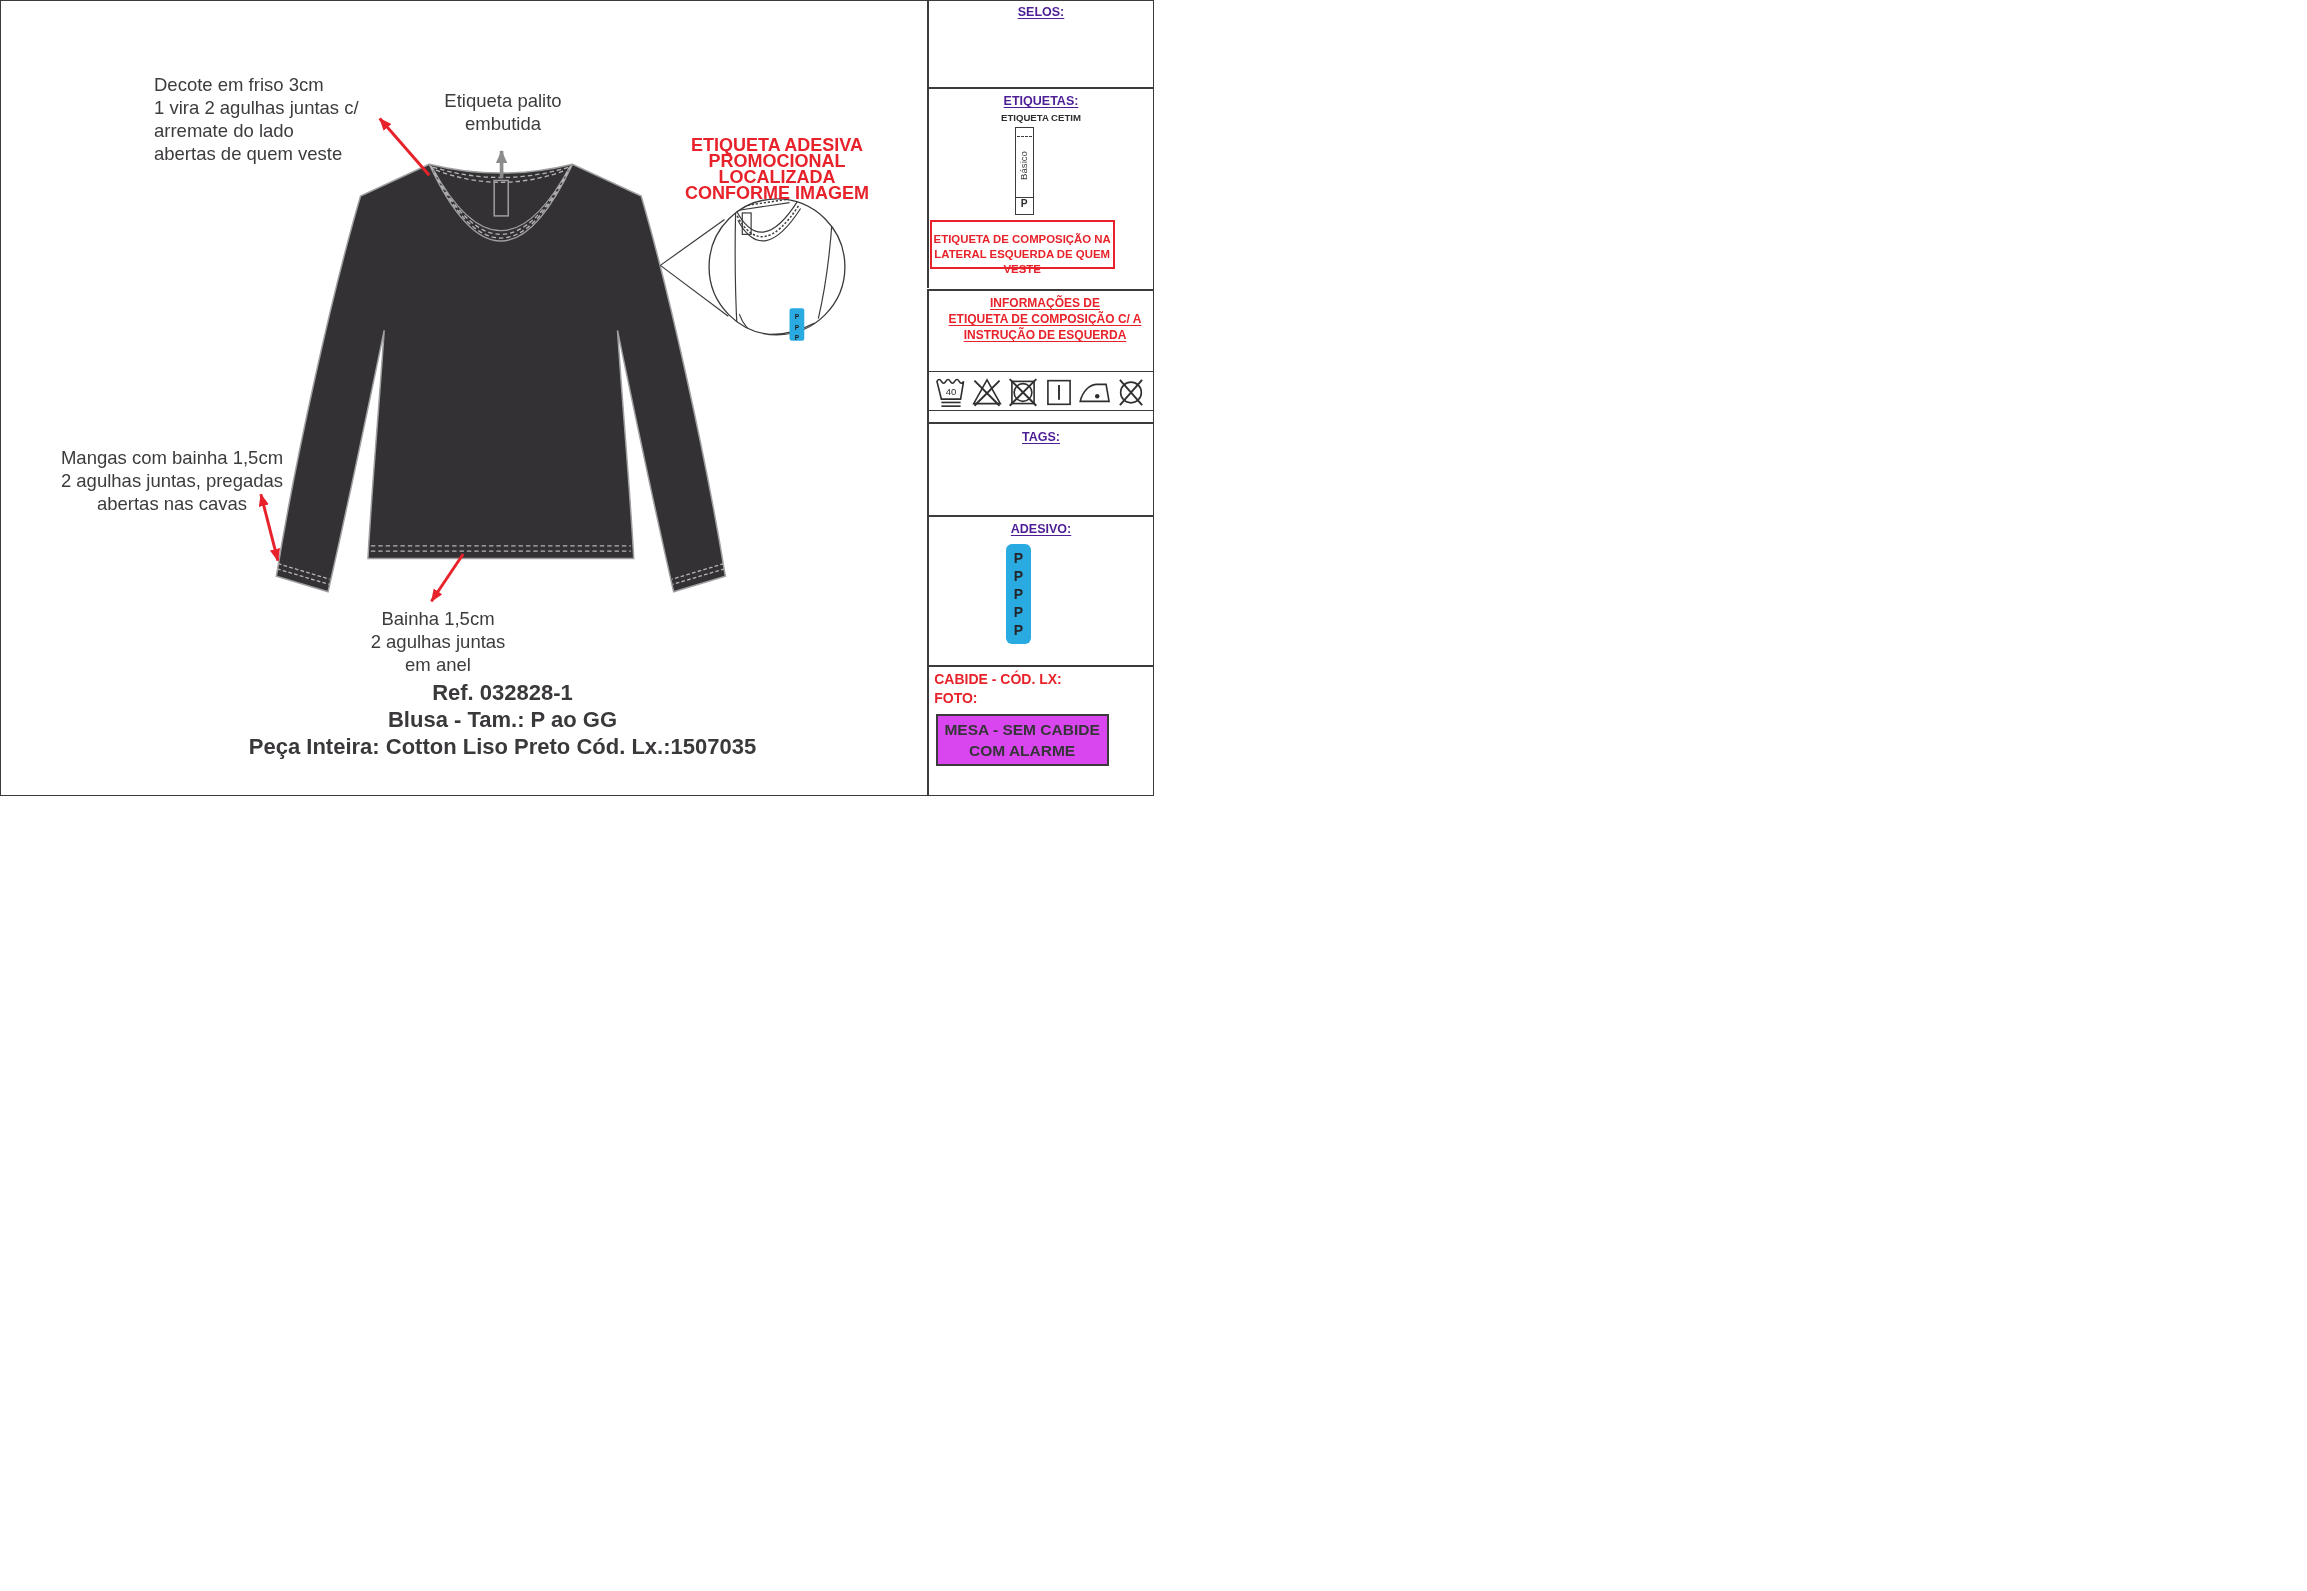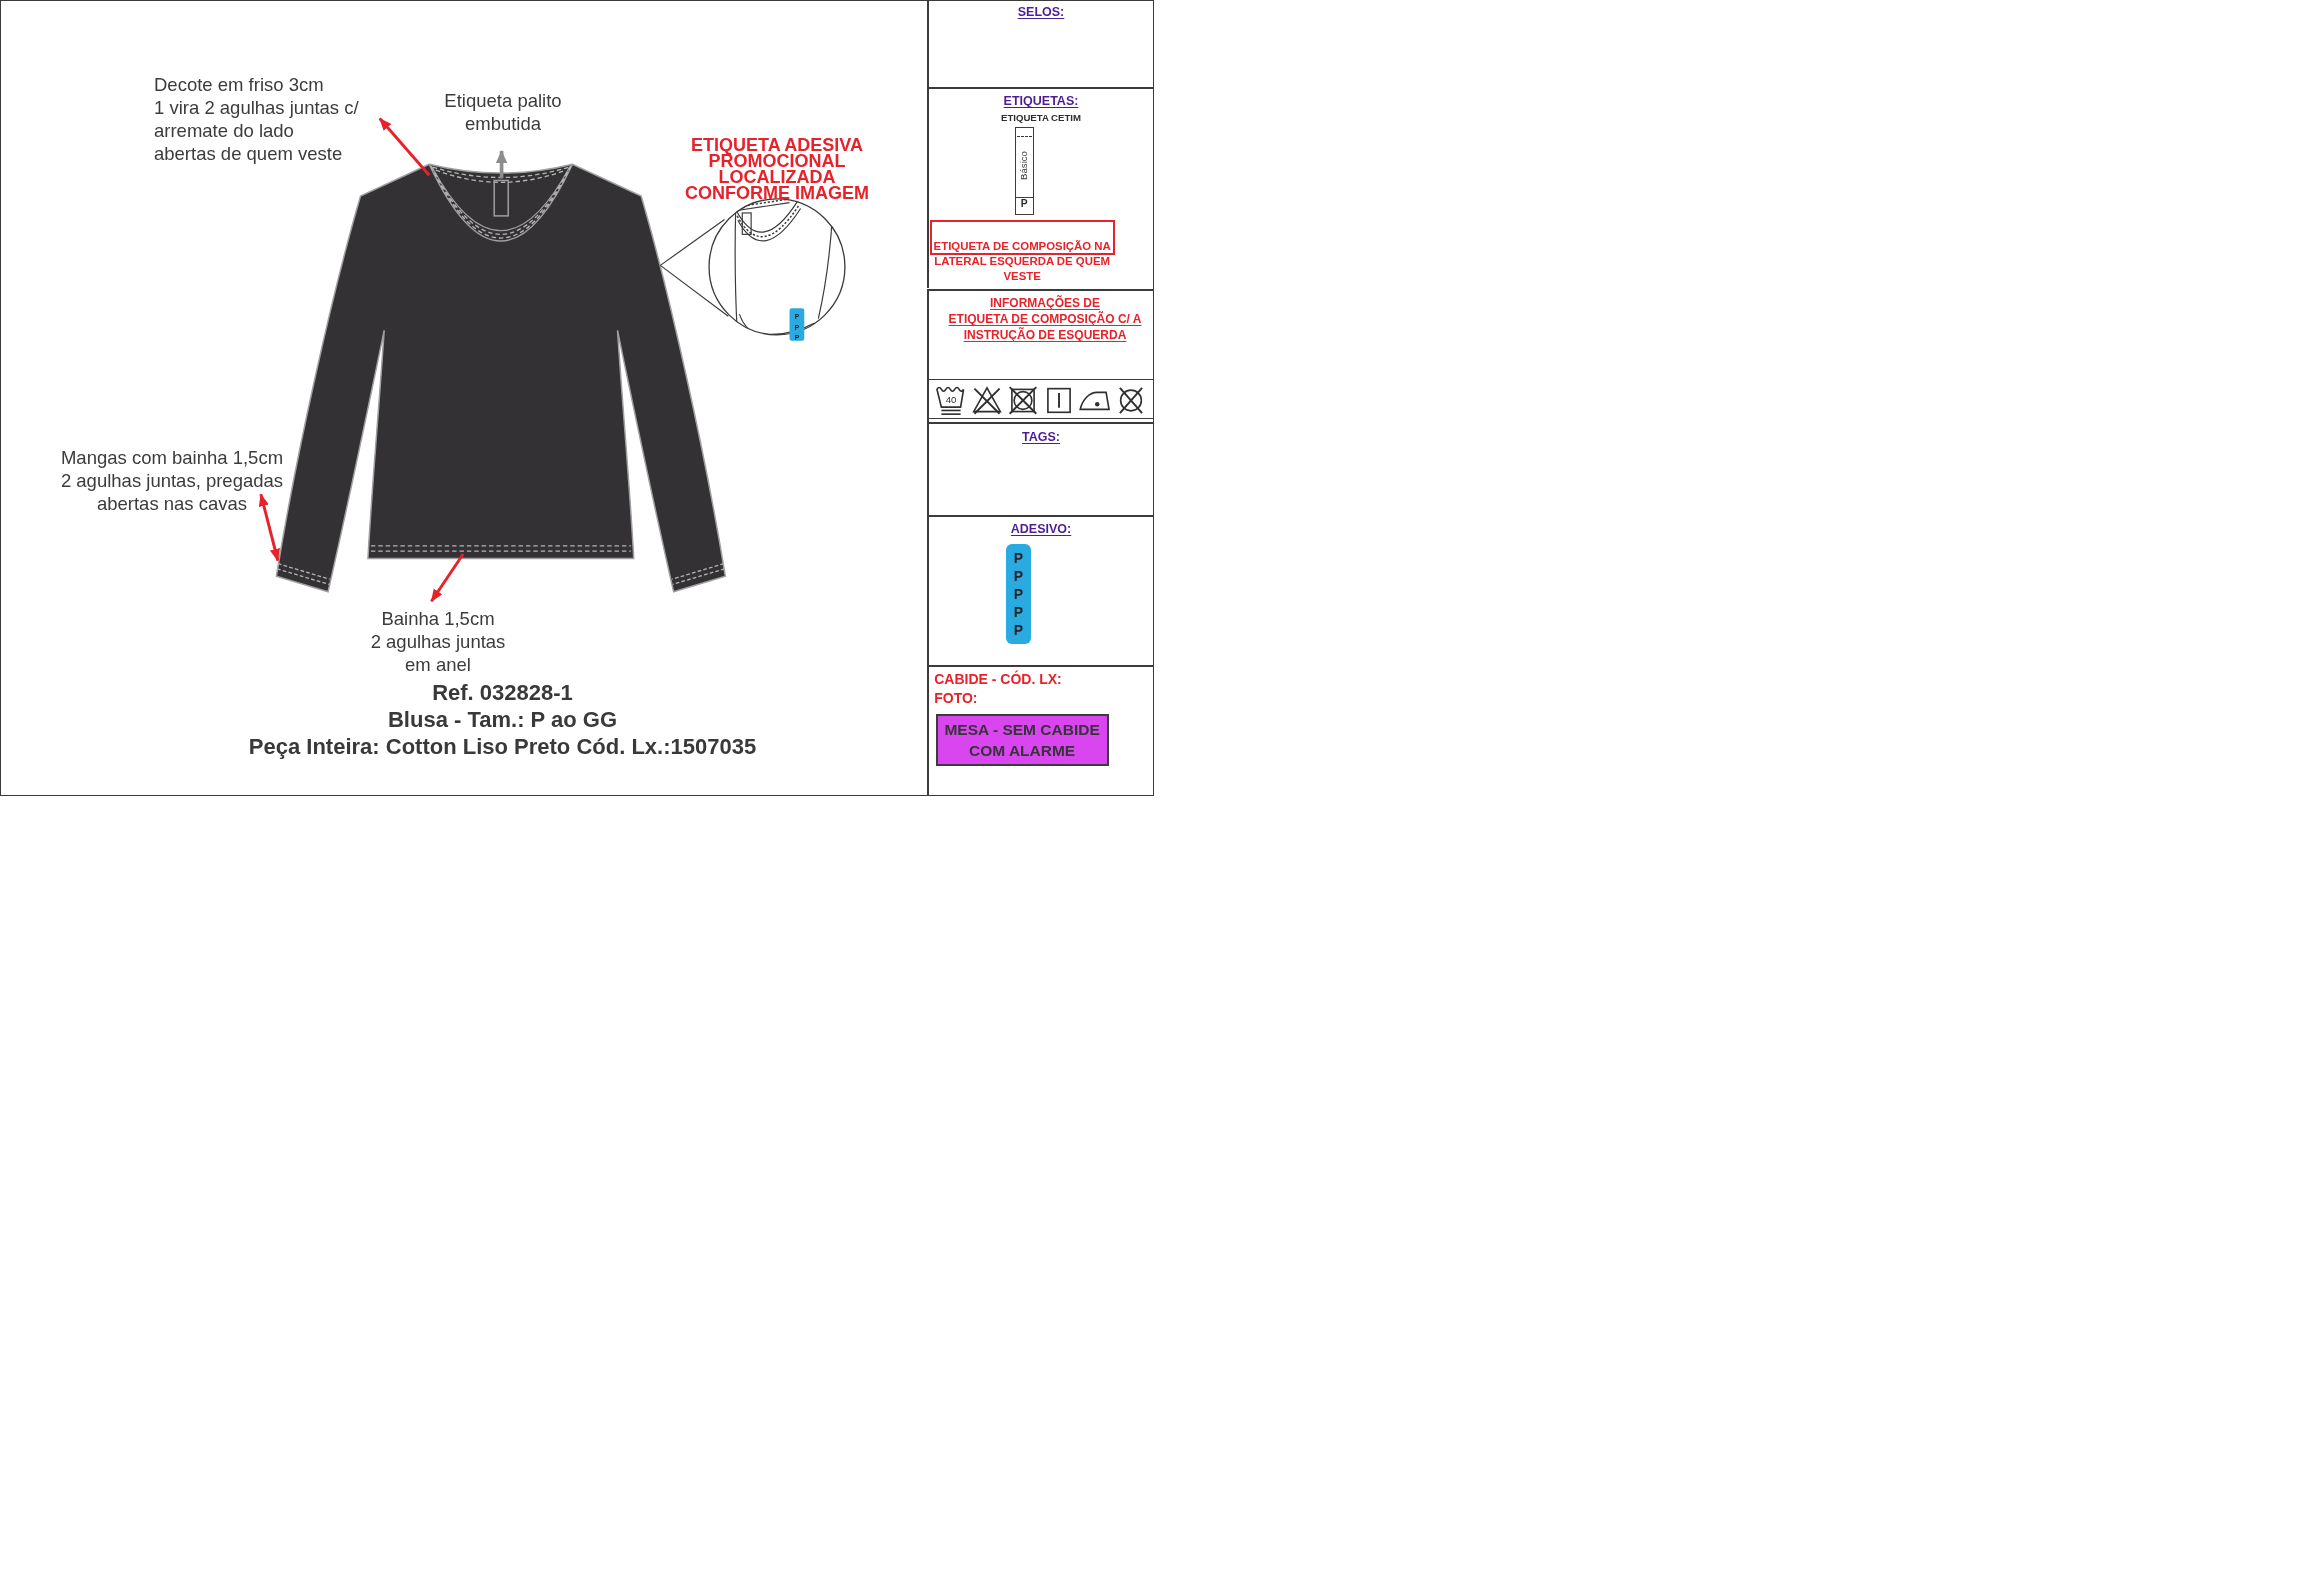--- a/index.html
+++ b/index.html
@@ -36,30 +36,30 @@
   
   #cetim-label{position:absolute;left:86px;top:38px;width:18.5px;height:88px;
     border:1.5px solid #3b3b3b;box-sizing:border-box;}
   #cetim-dash{position:absolute;left:0.7px;right:0.7px;top:8px;border-top:1.5px dashed #3b3b3b;}
   #cetim-name{position:absolute;left:-22px;top:32px;width:59px;text-align:center;
     transform:rotate(-90deg);font-size:9.6px;color:#3b3b3b;}
   #cetim-line{position:absolute;left:0;right:0;top:69px;border-top:1.5px solid #3b3b3b;}
   #cetim-size{position:absolute;left:0;right:0;top:70px;text-align:center;
     font-weight:bold;font-size:10.3px;color:#2f2d30;}
   
-  #comp-box{position:absolute;left:0.7px;top:131px;width:185px;height:35px;
+  #comp-box{position:absolute;left:0.7px;top:131px;width:185px;height:49px;
     border:2.2px solid #e8222a;box-sizing:border-box;text-align:center;
-    color:#e8222a;font-weight:bold;font-size:11.4px;line-height:14.8px;padding-top:17px;}
+    color:#e8222a;font-weight:bold;font-size:11.4px;line-height:14.8px;padding-top:10px;}
   
   #info-head{position:absolute;top:4.4px;width:100%;text-align:center;color:#e8222a;
     font-weight:bold;font-size:12px;line-height:16px;}
   #info-head span{text-decoration:underline;text-underline-offset:2.2px;padding-left:8px;}
   #care-strip{position:absolute;left:0;right:0;top:80px;height:40px;
     border-top:1.5px solid #3b3b3b;border-bottom:1.5px solid #3b3b3b;box-sizing:border-box;
-    display:flex;align-items:center;justify-content:center;gap:2.2px;margin-top:8px;}
+    display:flex;align-items:center;justify-content:center;gap:2.2px;}
   .care{width:34px;height:34px;flex:0 0 auto;}
   
   #adesivo-sticker{position:absolute;left:77px;top:27px;width:25px;height:100px;
     background:#29abe2;border-radius:5.9px;display:flex;flex-direction:column;
     align-items:center;justify-content:space-around;padding:4.4px 0;box-sizing:border-box;}
   #adesivo-sticker span{font-weight:bold;font-size:14px;color:#252528;line-height:1;}
   
   #cabide-text{position:absolute;left:5.2px;top:3px;color:#e8222a;font-weight:bold;
     font-size:14px;line-height:18.5px;}
   #mesa-box{position:absolute;left:6.6px;top:47px;width:173px;height:52px;

